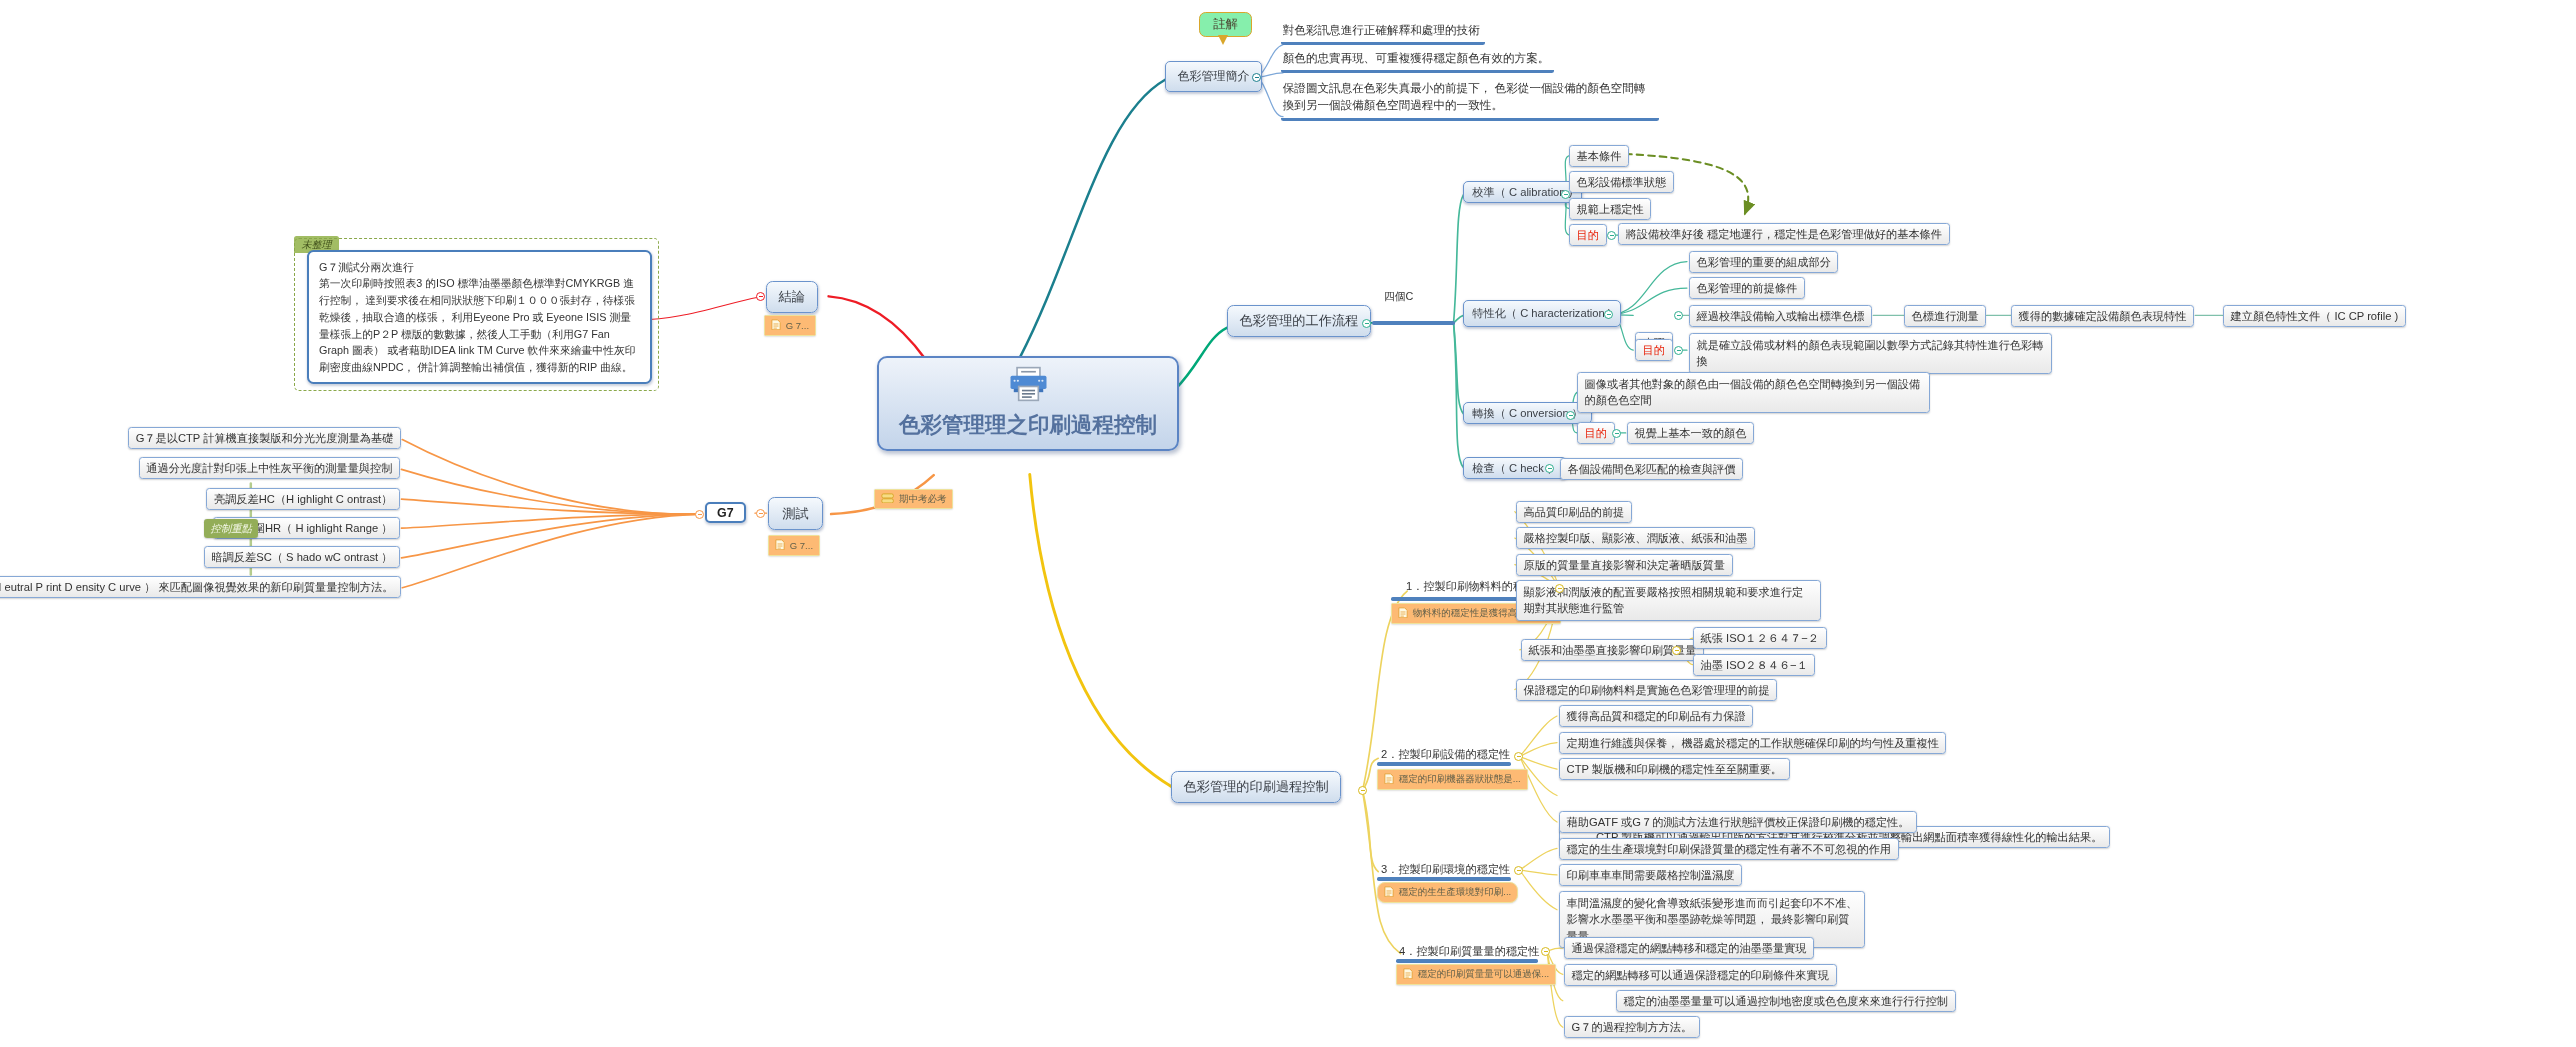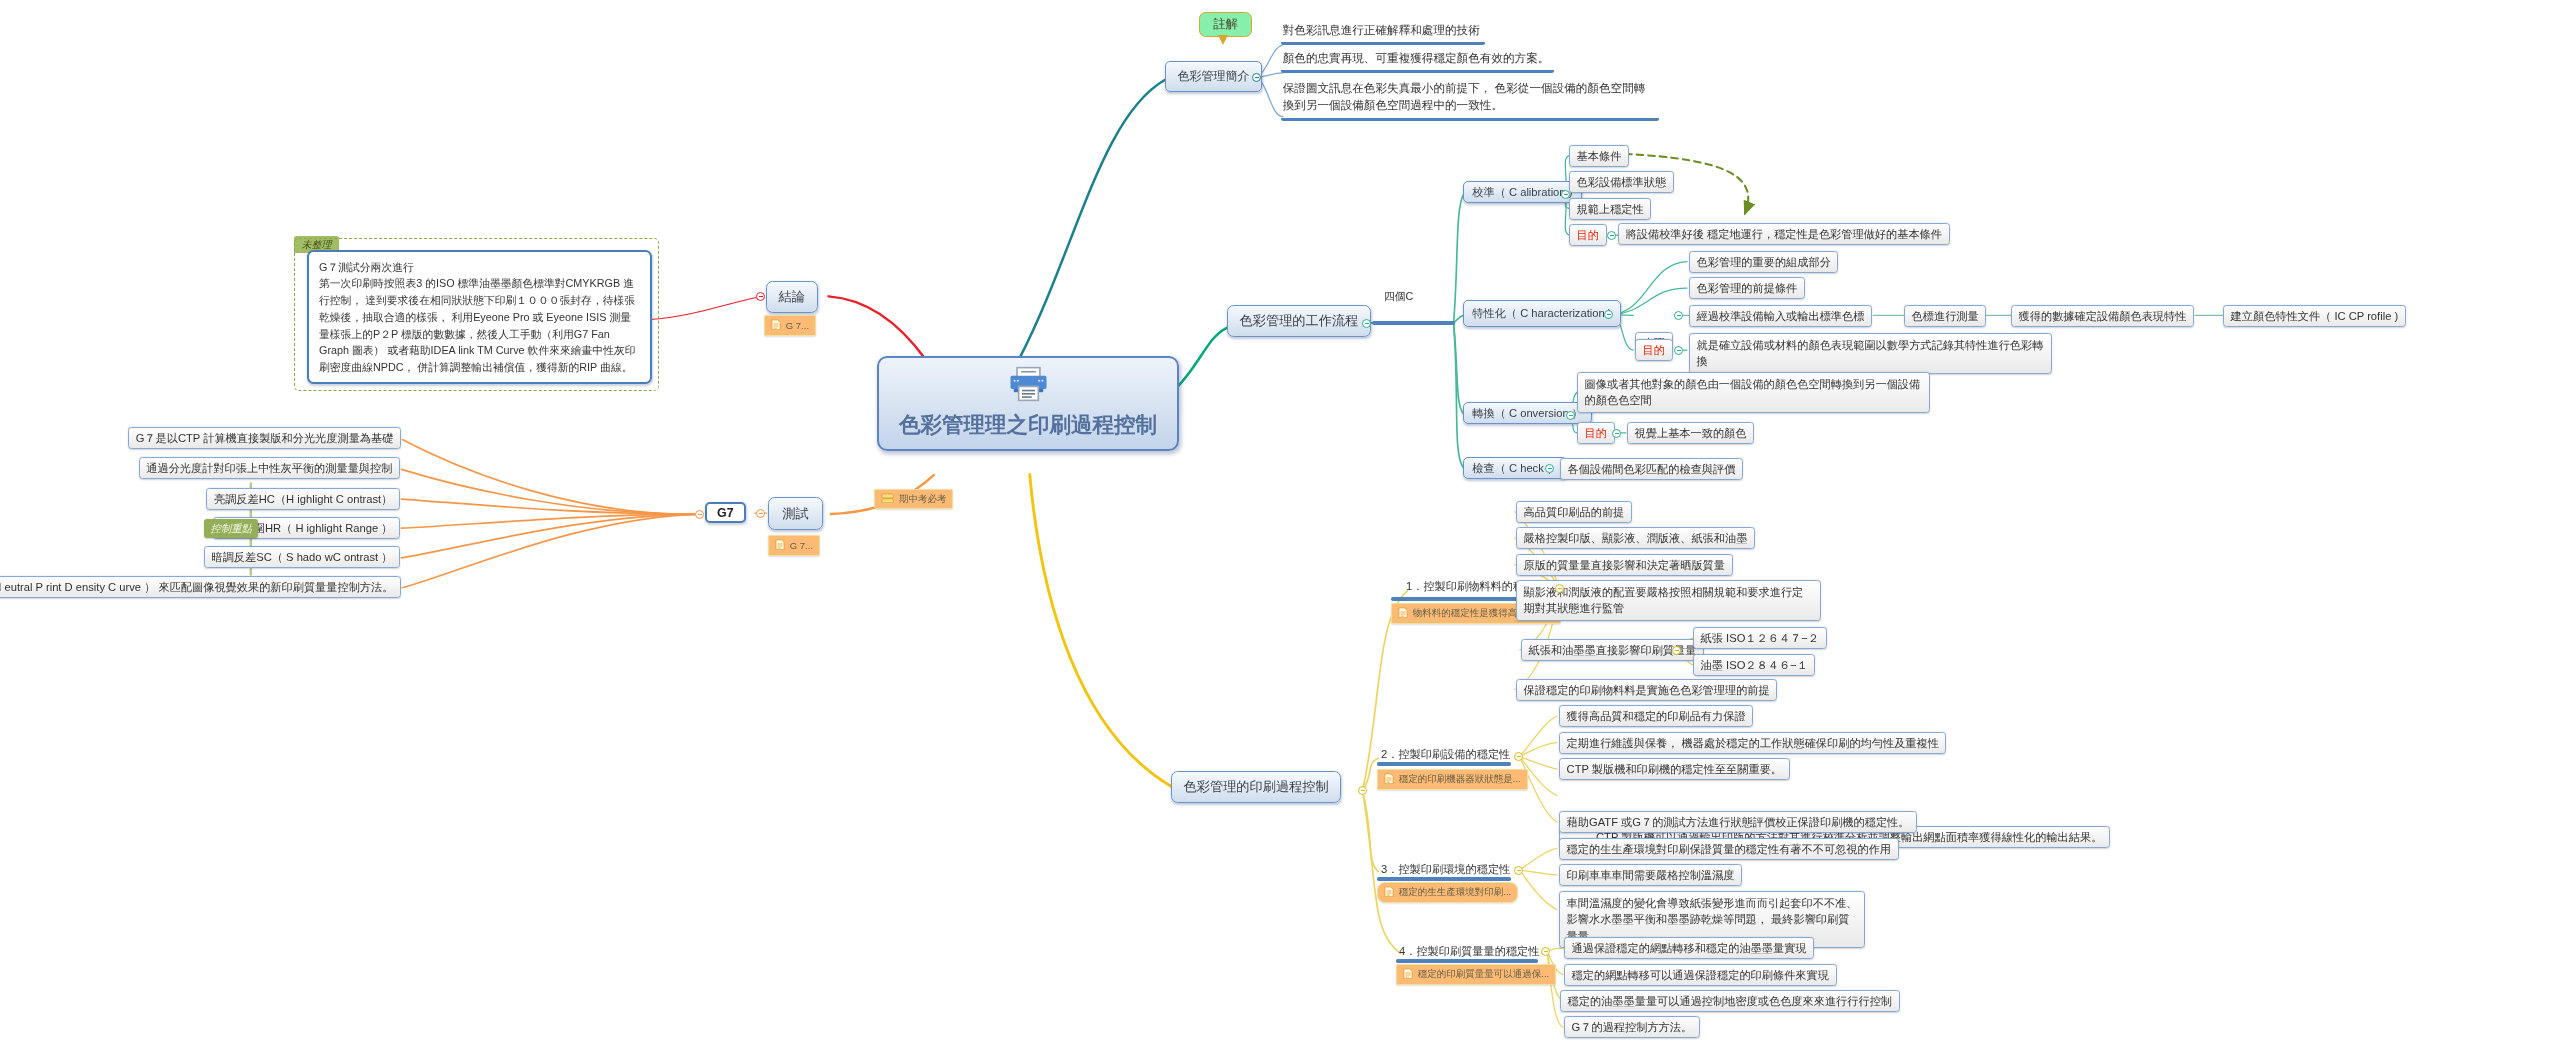--- a/index.html
+++ b/index.html
@@ -309,21 +309,21 @@
         <path d="M1,1 h7 l3,3 v9 h-10 z" fill="#fdf9e3" stroke="#e8a33d" stroke-width="1.2"></path>
         <line x1="3" y1="6" x2="9" y2="6" stroke="#e8a33d" stroke-width="1"></line>
         <line x1="3" y1="8.5" x2="9" y2="8.5" stroke="#e8a33d" stroke-width="1"></line>
         <line x1="3" y1="11" x2="7" y2="11" stroke="#e8a33d" stroke-width="1"></line>
       </svg>
     </span>
     <span>穩定的印刷質量量可以通過保...</span>
   </div>
   <div class="abs leaf" style="left:1564px;top:937px;">通過保證穩定的網點轉移和穩定的油墨墨量實現</div>
   <div class="abs leaf" style="left:1564px;top:964px;">穩定的網點轉移可以通過保證穩定的印刷條件來實現</div>
-  <div class="abs leaf" style="left:1560px;top:990px;">穩定的油墨墨量量可以通過控制地密度或色色度來來進行行行控制</div>
+  <div class="abs leaf" style="left:1616px;top:990px;">穩定的油墨墨量量可以通過控制地密度或色色度來來進行行行控制</div>
   <div class="abs leaf" style="left:1564px;top:1016px;">G７的過程控制方方法。</div>
 
   <div class="toggle tc-teal" style="left:1252px;top:73px;"></div>
   <div class="toggle tc-green" style="left:1362px;top:319px;"></div>
   <div class="toggle tc-green" style="left:1561px;top:190px;"></div>
   <div class="toggle tc-green" style="left:1604px;top:310px;"></div>
   <div class="toggle tc-green" style="left:1674px;top:311px;"></div>
   <div class="toggle tc-green" style="left:1674px;top:346px;"></div>
   <div class="toggle tc-green" style="left:1607px;top:231px;"></div>
   <div class="toggle tc-green" style="left:1566px;top:411px;"></div>

